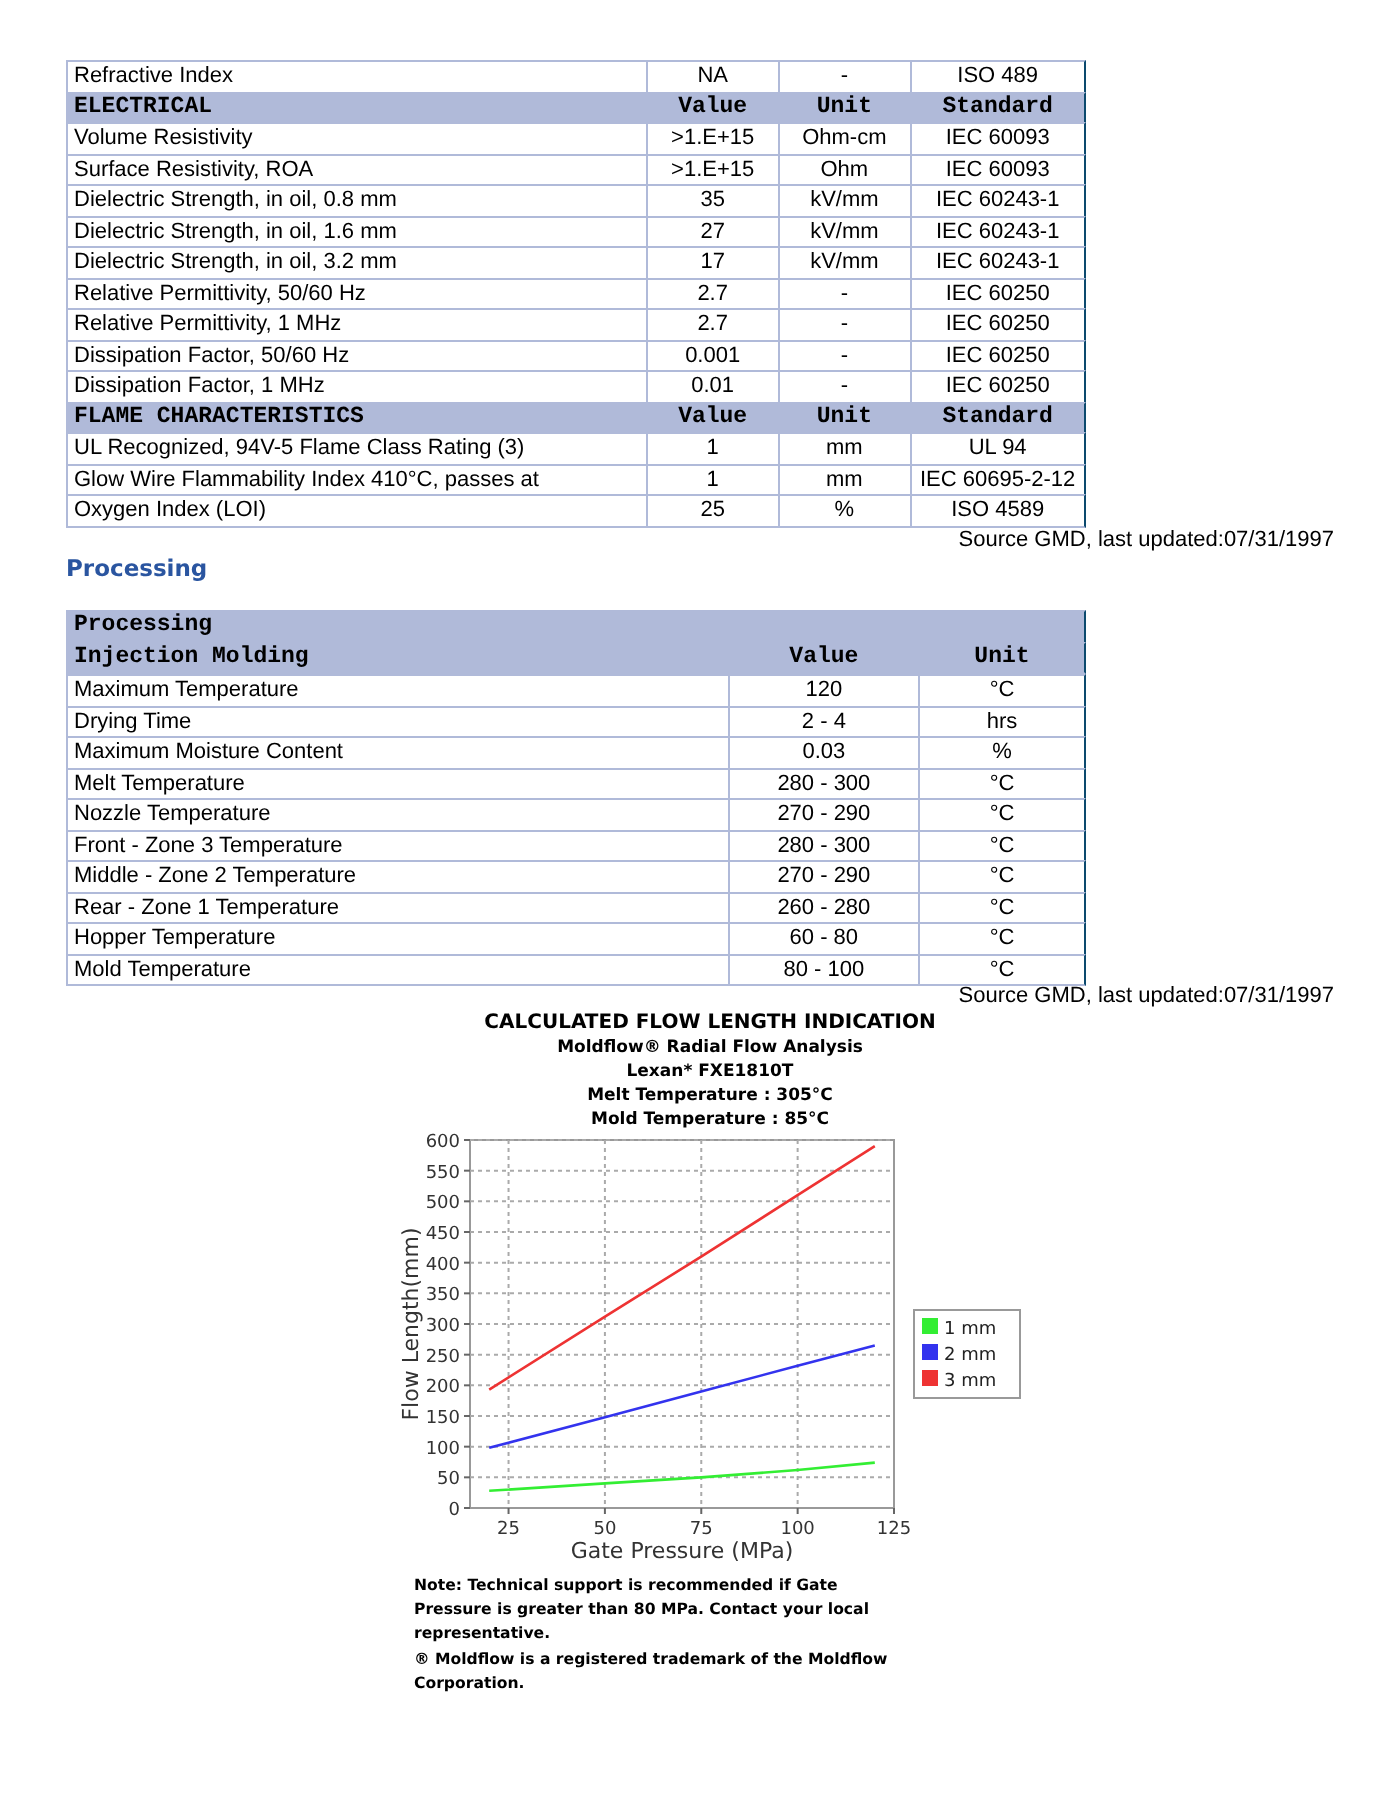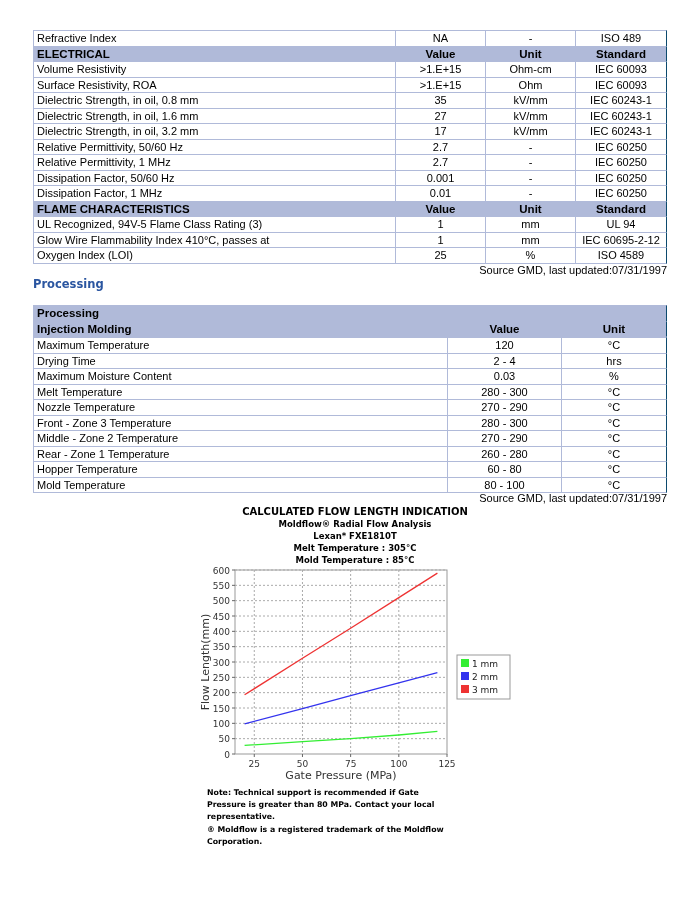--- a/index.html
+++ b/index.html
@@ -1,26 +1,26 @@
 <!DOCTYPE html>
 <html><head>
 <meta charset="utf-8">
 <style>
   html, body { margin: 0; padding: 0; background: #ffffff; }
   body { width: 700px; height: 905px; position: relative; overflow: hidden;
          font-family: "Liberation Sans", sans-serif; font-size: 11px; color: #000; }
-  table.props { position: absolute; left: 33px; width: 634px; border-collapse: separate;
+  table.props { position: absolute; left: 33px; width: 510px; border-collapse: separate;
                 border-spacing: 0; background: #b0bad9; }
   table.props td { background: #fff; border-left: 1px solid #b0bad9; border-top: 1px solid #b0bad9;
                    height: 14.5px; padding: 0 3px; line-height: 14px; white-space: nowrap; }
   table.props tr td:last-child { border-right: 1px solid #0c4a6e; }
   table.props tr:last-child td { border-bottom: 1px solid #b0bad9; }
   table.props td.c { text-align: center; }
   table.props tr.hdr td { background: #b0bad9; font-weight: bold; font-size: 11.5px;
-                          font-family: Liberation Sans, sans-serif; }
+                          font-family: Liberation Mono, monospace; }
   #elec { top: 30px; }
   #elec col.c1 { width: 362px; } #elec col.c2 { width: 90px; } #elec col.c3 { width: 90px; } #elec col.c4 { width: 92px; }
   #proc { top: 305px; }
   #proc col.c1 { width: 414px; } #proc col.c2 { width: 114px; } #proc col.c3 { width: 106px; }
   #proc tr.hdr td { border-left-color: #b0bad9; }
   .source { position: absolute; right: 33px; font-size: 11px; text-align: right; }
   #src1 { top: 264px; }
   #src2 { top: 492px; }
   .section-title { position: absolute; left: 33px; top: 277px; color: #2a55a0;
                    font-weight: bold; font-size: 11.5px; font-family: "DejaVu Sans", sans-serif; }

